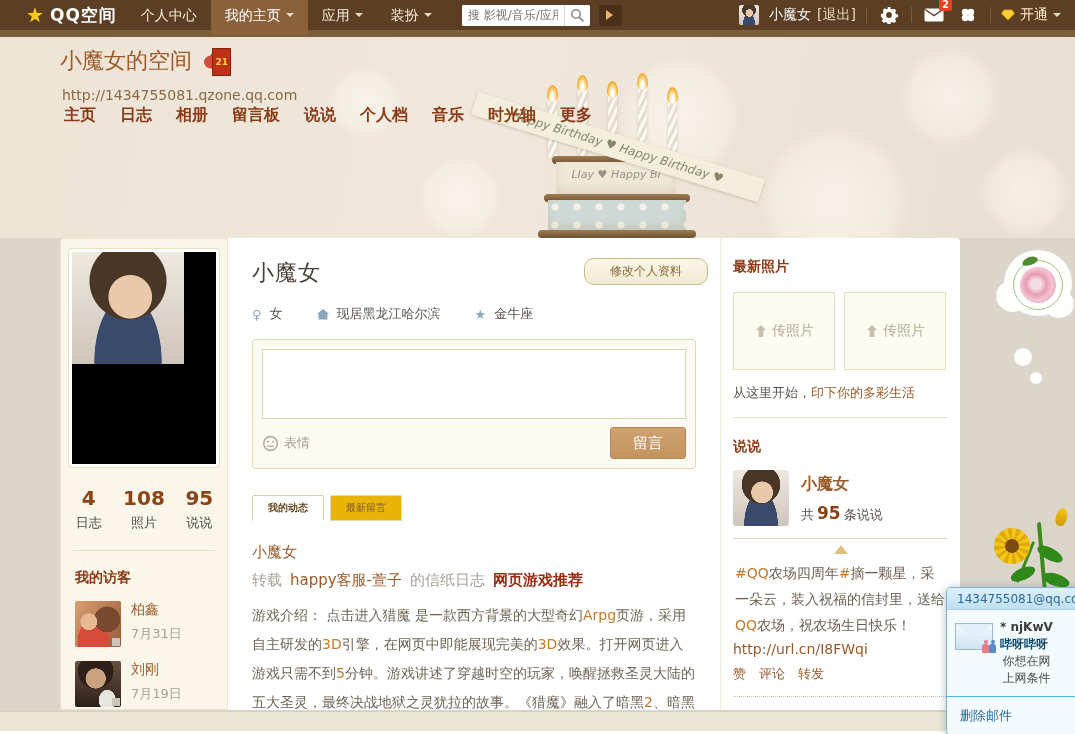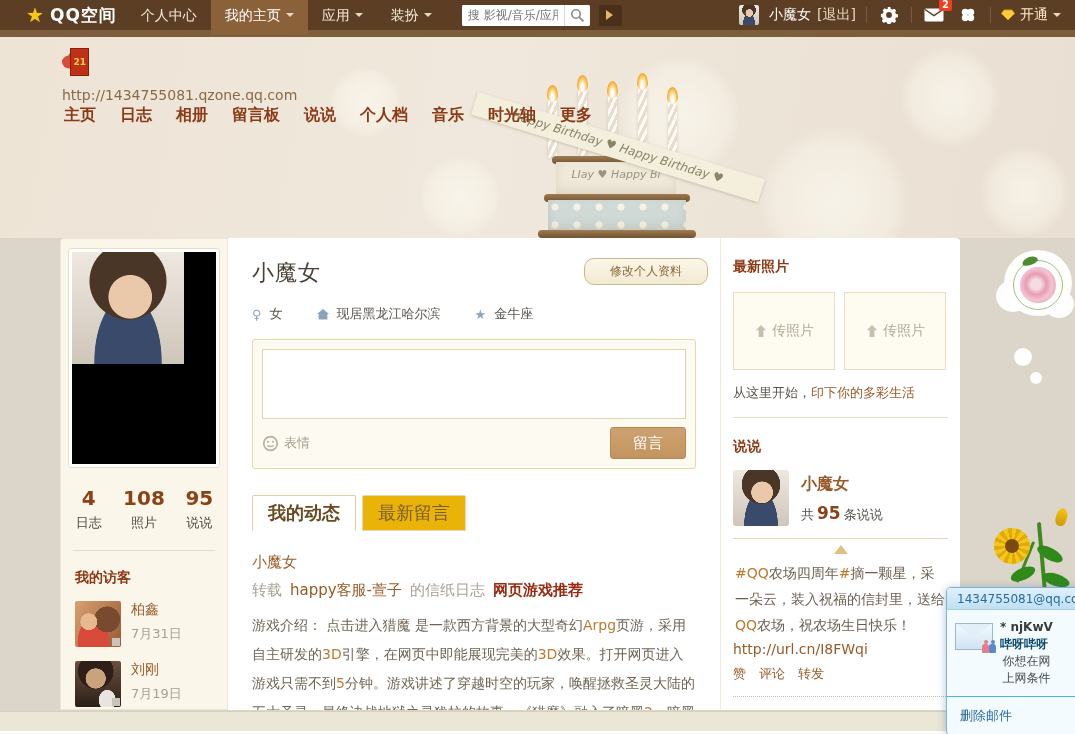--- a/index.html
+++ b/index.html
@@ -96,21 +96,21 @@
   .info-row { display:flex; align-items:center; gap:8px; margin-top:17px; font-size:13px; color:#5a564e; }
   .info-gap { width:18px; }
   .info-ic { color:#8aa4bc; font-size:13px; }
   .composer { margin-top:16px; border:1px solid #e7d8ab; background:#fdfaf1; border-radius:3px; padding:9px; }
   .composer textarea { display:block; width:100%; height:70px; border:1px solid #e0d4ac; background:#fff; resize:none; outline:none; font-family:inherit; font-size:13px; padding:4px; }
   .composer-foot { display:flex; align-items:center; margin-top:8px; height:32px; }
   .emoticon { display:flex; align-items:center; gap:5px; color:#9a9documents08a; cursor:pointer; }
   .emoticon span { color:#a8a090; font-size:13px; }
   .submit-btn { margin-left:auto; width:76px; height:32px; background:linear-gradient(#cda271,#c3945e); border:1px solid #b88850; border-radius:3px; color:#fff; font-size:15px; cursor:pointer; font-family:inherit; }
   .tabs { display:flex; margin-top:26px; gap:6px; }
-  .tab { padding:5px 15px; font-size:18px; cursor:pointer; border-radius:2px 2px 0 0; }
+  .tab { padding:5px 15px; font-size:10px; cursor:pointer; border-radius:2px 2px 0 0; }
   .tab.active { background:#fff; border:1px solid #ddcf9e; border-bottom:1px solid #fff; color:#6a4a22; font-weight:bold; }
   .tab.idle { background:#eab308; border:1px solid #e3d8b4; color:#7a5c32; }
   .feed-author { margin-top:22px; font-size:15px; color:#9a5a28; cursor:pointer; }
   .feed-meta { margin-top:9px; font-size:15px; color:#a8a095; display:flex; gap:8px; flex-wrap:wrap; }
   .feed-meta .src { color:#9a5a28; cursor:pointer; }
   .feed-meta .ttl { color:#9a2a10; font-weight:bold; cursor:pointer; }
   .feed-body { margin-top:11px; font-size:14px; line-height:29px; color:#6f6454; }
   .la { color:#bd7b2e; }
 
   
@@ -279,20 +279,21 @@
       <div class="rim" style="left:66px;bottom:74px;width:128px;"></div>
       <div class="tier ribbon-tier" style="left:70px;bottom:42px;width:120px;height:34px;">LIay ♥ Happy Bi</div>
       <div class="rim" style="left:58px;bottom:36px;width:146px;"></div>
       <div class="tier polka" style="left:62px;bottom:6px;width:138px;height:32px;"></div>
       <div class="rim" style="left:52px;bottom:0;width:158px;"></div>
 
       <div class="ribbon-diag">Happy Birthday ♥ Happy Birthday ♥</div>
     </div>
 
     <div class="space-title">
+      <span>小魔女的空间</span>
       <span class="apple-wrap">
         <svg width="20" height="17" viewBox="0 0 20 17">
             <ellipse cx="9" cy="10" rx="7" ry="6.4" fill="#d84a3a"></ellipse>
             <path d="M9 4.4C9.4 2.4 11 1 12.8 .8" stroke="#6a8a2a" stroke-width="1.6" fill="none"></path>
           </svg>
         <span class="apple-badge">21</span>
       </span>
     </div>
     <div class="space-url">http://1434755081.qzone.qq.com</div>
     <div class="space-nav">

